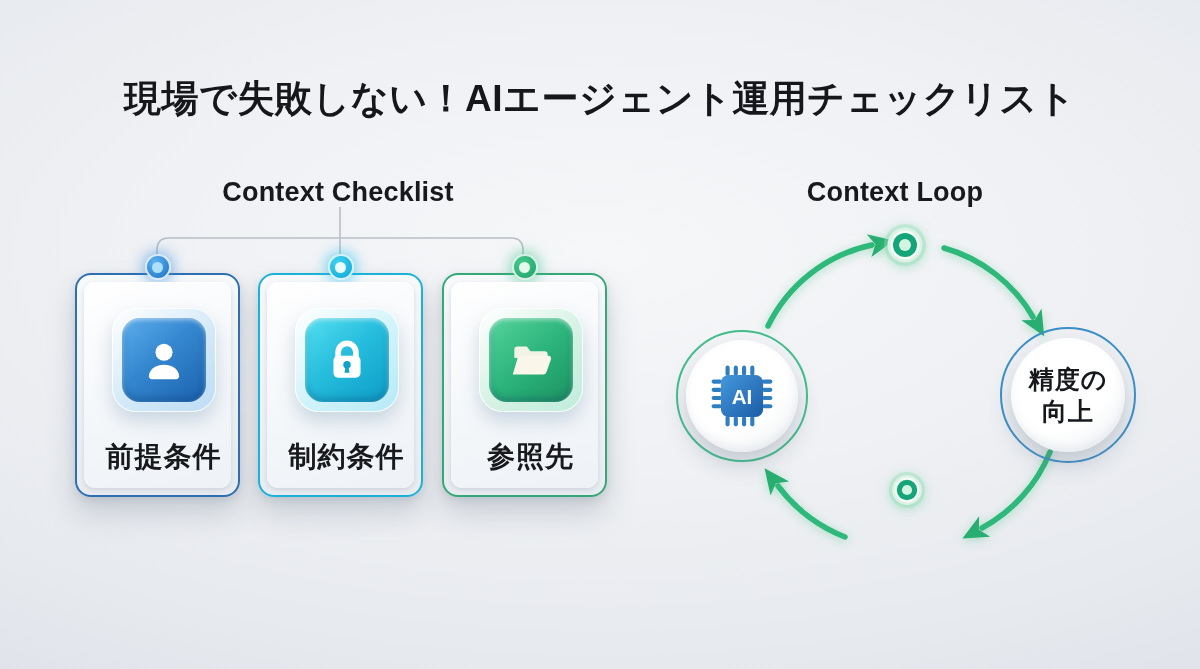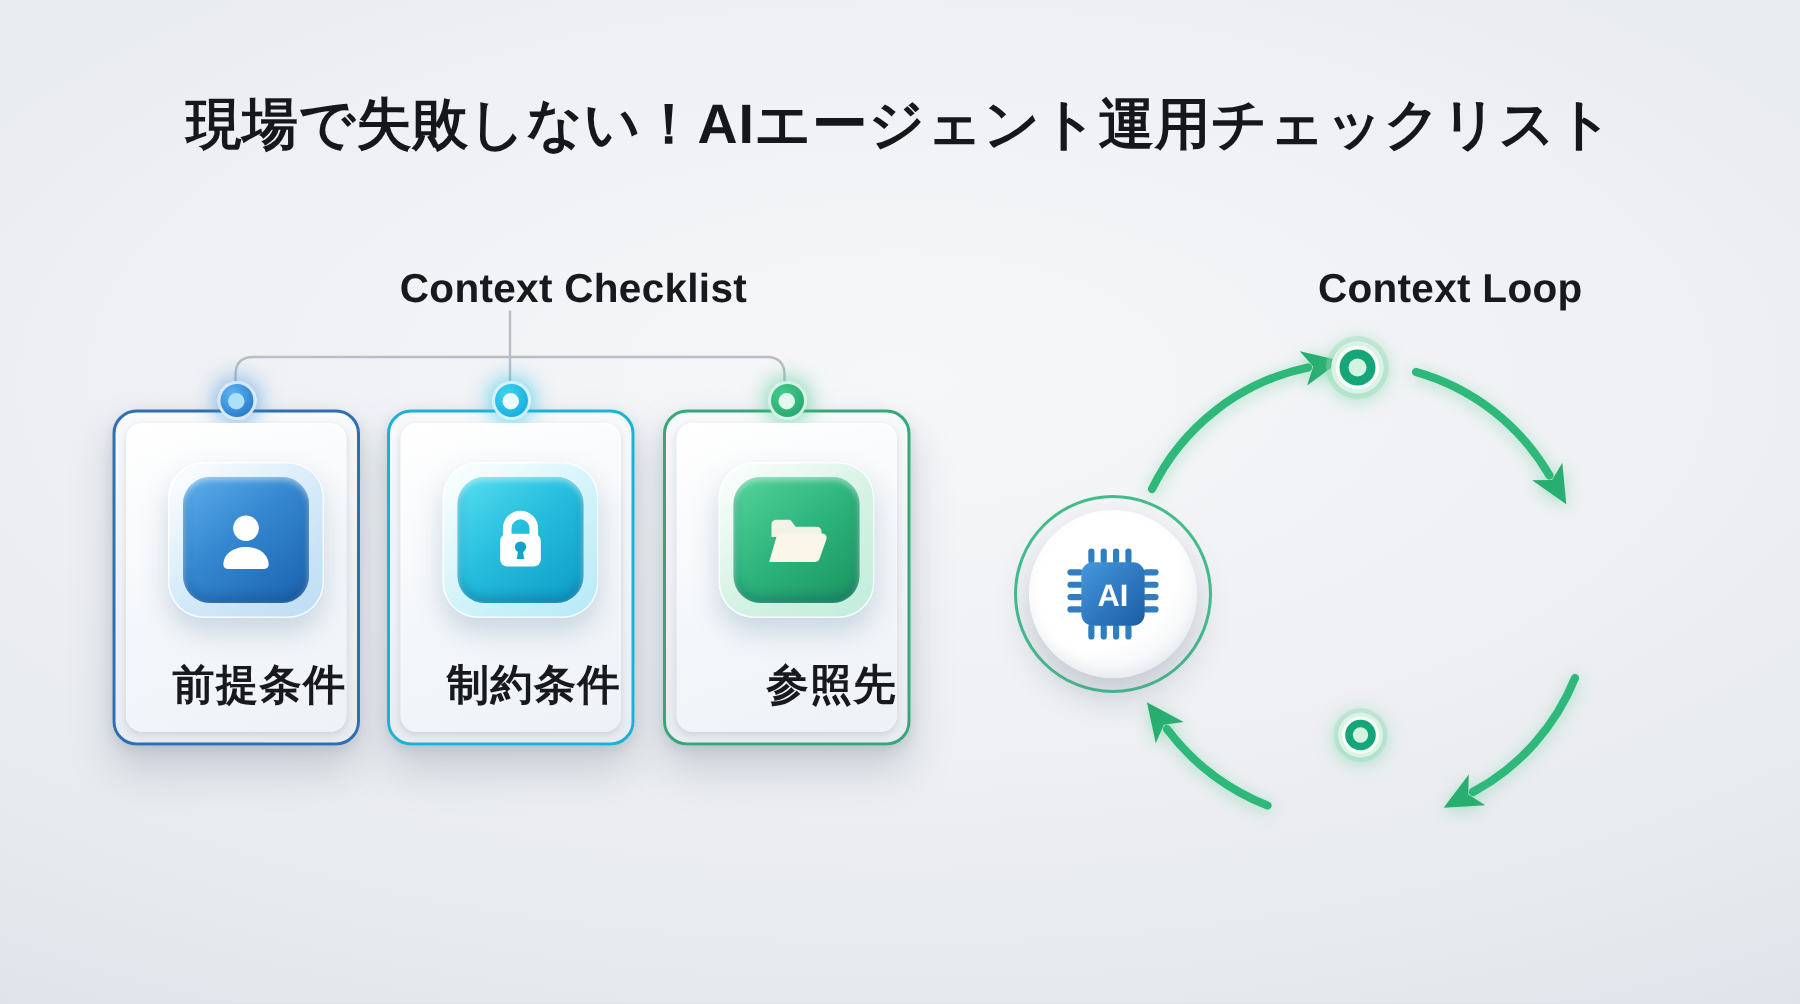--- a/index.html
+++ b/index.html
@@ -8,26 +8,26 @@
     background:#dfe2e7;
   }
   .canvas{
     position:relative;
     width:1200px;height:669px;
     overflow:hidden;
     background:radial-gradient(ellipse 90% 75% at 50% 38%, #f6f7f9 0%, #eef0f3 48%, #e6e9ee 82%, #e0e3e9 100%);
   }
   
   .page-title{
-    position:absolute;top:58px;left:0;width:1200px;
+    position:absolute;top:74px;left:0;width:1200px;
     text-align:center;
     font-size:37px;font-weight:900;color:#15171b;letter-spacing:.5px;
   }
   .section-heading{
-    position:absolute;top:177px;width:320px;text-align:right;
+    position:absolute;top:177px;width:320px;text-align:center;
     font-size:27px;font-weight:800;color:#17191d;letter-spacing:.2px;
   }
   .heading-left{left:178px;}
   .heading-right{left:735px;}
 
   
   .overlay{position:absolute;left:0;top:0;pointer-events:none;}
   .loop-arrow{filter:drop-shadow(0 2px 5px rgba(80,200,140,.45));}
   .loop-node{filter:drop-shadow(0 2px 6px rgba(90,205,150,.55));}
 
@@ -39,21 +39,21 @@
     box-shadow:0 16px 28px rgba(125,136,152,.32),0 3px 8px rgba(125,136,152,.22);
     box-sizing:border-box;
   }
   .card-blue {left:75px; border-color:#2e6fb2;}
   .card-cyan {left:258px;border-color:#1cb2d8;}
   .card-green{left:442px;border-color:#36a877;}
   .card-inner{
     position:absolute;inset:7px;border-radius:11px;
     background:linear-gradient(160deg,#ffffff 0%,#f4f7fa 55%,#eef2f6 100%);
     box-shadow:0 2px 5px rgba(150,160,175,.35), inset 0 1px 0 #ffffff;
-    text-align:right;
+    text-align:center;
     padding-left:12px;
   }
   .pin-dot{
     position:absolute;left:50%;top:-21px;margin-left:-13px;
     width:26px;height:26px;border-radius:50%;
     border:2px solid rgba(255,255,255,.8);box-sizing:border-box;
     display:flex;align-items:center;justify-content:center;
   }
   .dot-blue {background:radial-gradient(circle at 35% 30%,#5db4f0,#1b6ec2);box-shadow:0 0 14px 2px rgba(50,140,220,.6);}
   .dot-cyan {background:radial-gradient(circle at 35% 30%,#3fd2f0,#0fa6d8);box-shadow:0 0 14px 2px rgba(30,190,235,.65);}
@@ -234,15 +234,21 @@
             <rect x="52.5" y="25" width="10" height="4" rx="2"></rect>
             <rect x="52.5" y="33" width="10" height="4" rx="2"></rect>
             <rect x="52.5" y="41" width="10" height="4" rx="2"></rect>
         </g>
         <rect x="12.5" y="12.5" width="41" height="41" rx="7.5" fill="url(#chipG)"></rect>
         <text x="33" y="40.5" font-size="20" font-weight="bold" fill="#ffffff" text-anchor="middle">AI</text>
       </svg>
     </div>
   </div>
 
+  <div class="loop-ring acc-ring">
+    <div class="loop-disc acc-disc">
+      <div class="acc-label">精度の
+向上</div>
+    </div>
+  </div>
 
 
 </div>
 
 </body></html>

